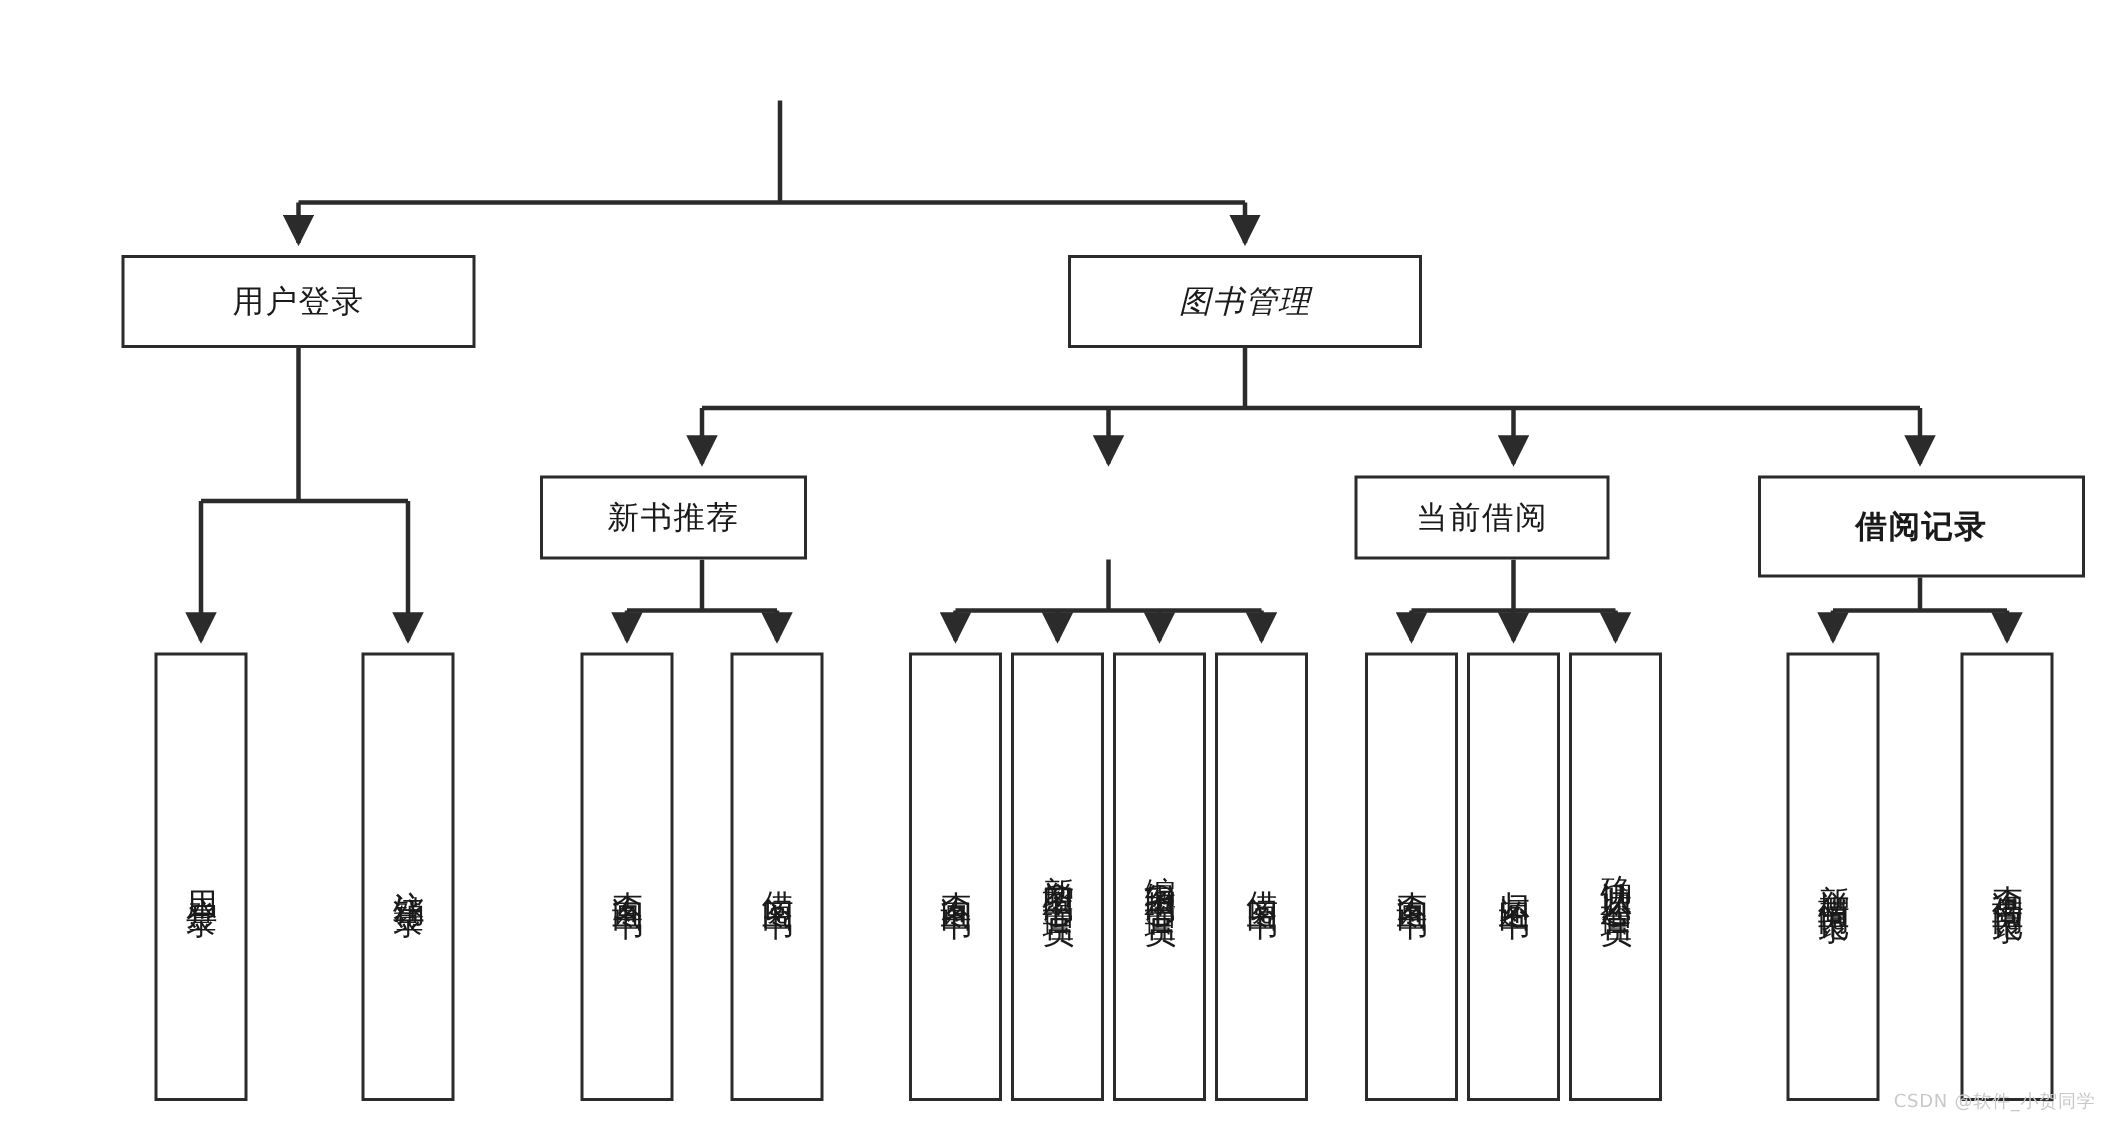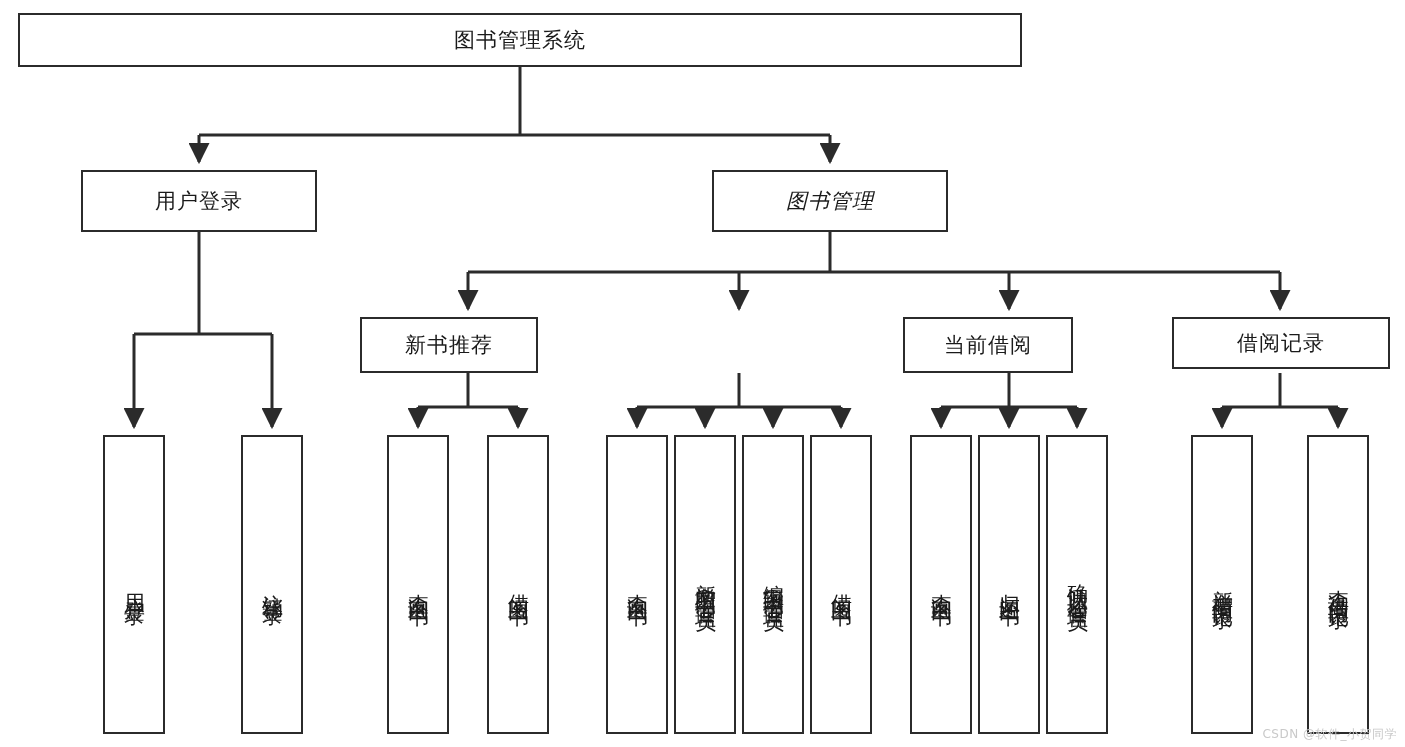--- a/index.html
+++ b/index.html
@@ -94,38 +94,35 @@
       <path d="M 1009 407 L 1009 427" marker-end="url(#arrow)"></path>
       <path d="M 1077 407 L 1077 427" marker-end="url(#arrow)"></path>
 
       <path d="M 1280 373 L 1280 407"></path>
       <path d="M 1222 407 L 1338 407"></path>
       <path d="M 1222 407 L 1222 427" marker-end="url(#arrow)"></path>
       <path d="M 1338 407 L 1338 427" marker-end="url(#arrow)"></path>
     </g>
   </svg>
 
-  <div class="node h-node" id="root" style="left:18px;top:13px;width:1004px;height:54px;">
-    <span class="lbl">图书管理系统</span>
-  </div>
 
   <div class="node h-node" style="left:81px;top:170px;width:236px;height:62px;">
     <span class="lbl">用户登录</span>
   </div>
   <div class="node h-node" style="left:712px;top:170px;width:236px;height:62px;font-style:italic;">
     <span class="lbl">图书管理</span>
   </div>
 
   <div class="node h-node" style="left:360px;top:317px;width:178px;height:56px;">
     <span class="lbl">新书推荐</span>
   </div>
   <div class="node h-node" style="left:903px;top:317px;width:170px;height:56px;">
     <span class="lbl">当前借阅</span>
   </div>
-  <div class="node h-node" style="left:1172px;top:317px;width:218px;height:52px;">
+  <div class="node h-node" style="left:1172px;top:317px;width:218px;height:68px;font-weight:bold;">
     <span class="lbl">借阅记录</span>
   </div>
 
   <div class="node v-node" style="left:103px;top:435px;width:62px;height:299px;">
     <span class="lbl">用户登录</span>
   </div>
   <div class="node v-node" style="left:241px;top:435px;width:62px;height:299px;">
     <span class="lbl">注销登录</span>
   </div>
 

